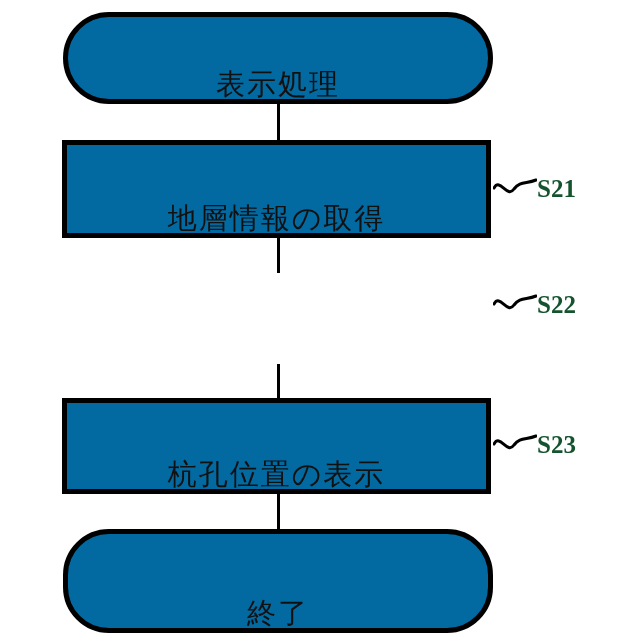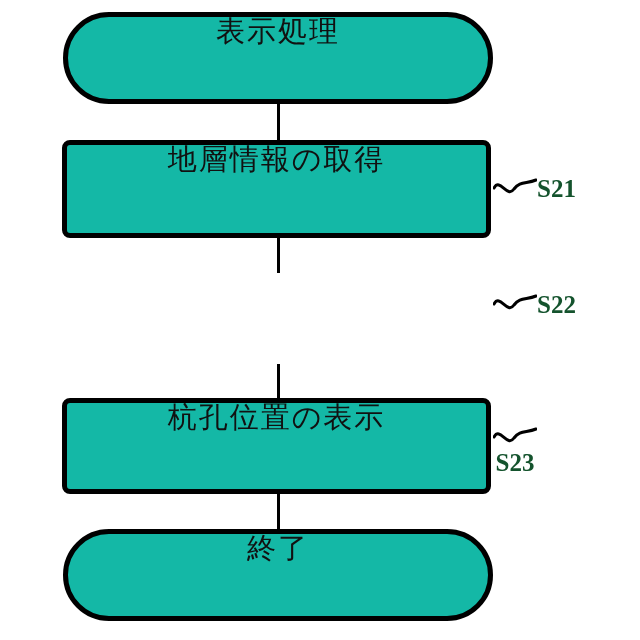--- a/index.html
+++ b/index.html
@@ -15,33 +15,33 @@
     width: 640px;
     height: 640px;
     background: #ffffff;
     overflow: hidden;
   }
 
   
   .node {
     position: absolute;
     box-sizing: border-box;
-    background: #14b8a6;
+    background: #0369a1;
     border: 5px solid #000000;
     display: flex;
-    align-items: flex-start;
+    align-items: flex-end;
     justify-content: center;
     color: #000000;
   }
   .node.terminator {
     border-radius: 46px;
     border-width: 5px;
   }
   .node.process {
-    border-radius: 8px;
+    border-radius: 0;
     border-width: 5px;
   }
   .node-label {
     font-size: 29px;
     line-height: 1;
     letter-spacing: 2px;
     font-weight: 500;
     white-space: nowrap;
     color: #111111;
   }
@@ -107,26 +107,26 @@
     </svg>
     <span class="step-text">S22</span>
   </div>
 
   <div class="connector" style="left:277px; top:364px; height:37px;"></div>
 
   <div class="node process" style="left:62px; top:398px; width:429px; height:96px;">
     <span class="node-label">杭孔位置の表示</span>
   </div>
 
-  <div class="step-ref" style="left:493px; top:424px;flex-direction:column;">
+  <div class="step-ref" style="left:493px; top:424px;">
     <svg class="step-lead" viewBox="0 0 44 26">
       <path d="M1 13 C 7 2, 14 24, 21 14 C 27 6, 33 9, 43 5" fill="none" stroke="#000000" stroke-width="3" stroke-linecap="round" stroke-linejoin="round"></path>
     </svg>
     <span class="step-text">S23</span>
   </div>
 
   <div class="connector" style="left:277px; top:493px; height:38px;"></div>
 
-  <div class="node terminator" style="left:63px; top:529px; width:430px; height:92px;">
+  <div class="node terminator" style="left:63px; top:529px; width:430px; height:104px;">
     <span class="node-label">終了</span>
   </div>
 
 </div>
 
 </body></html>

